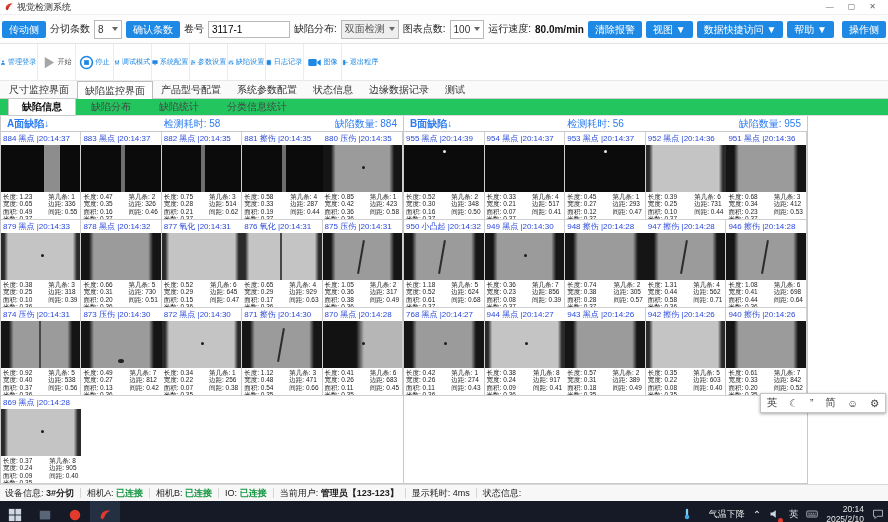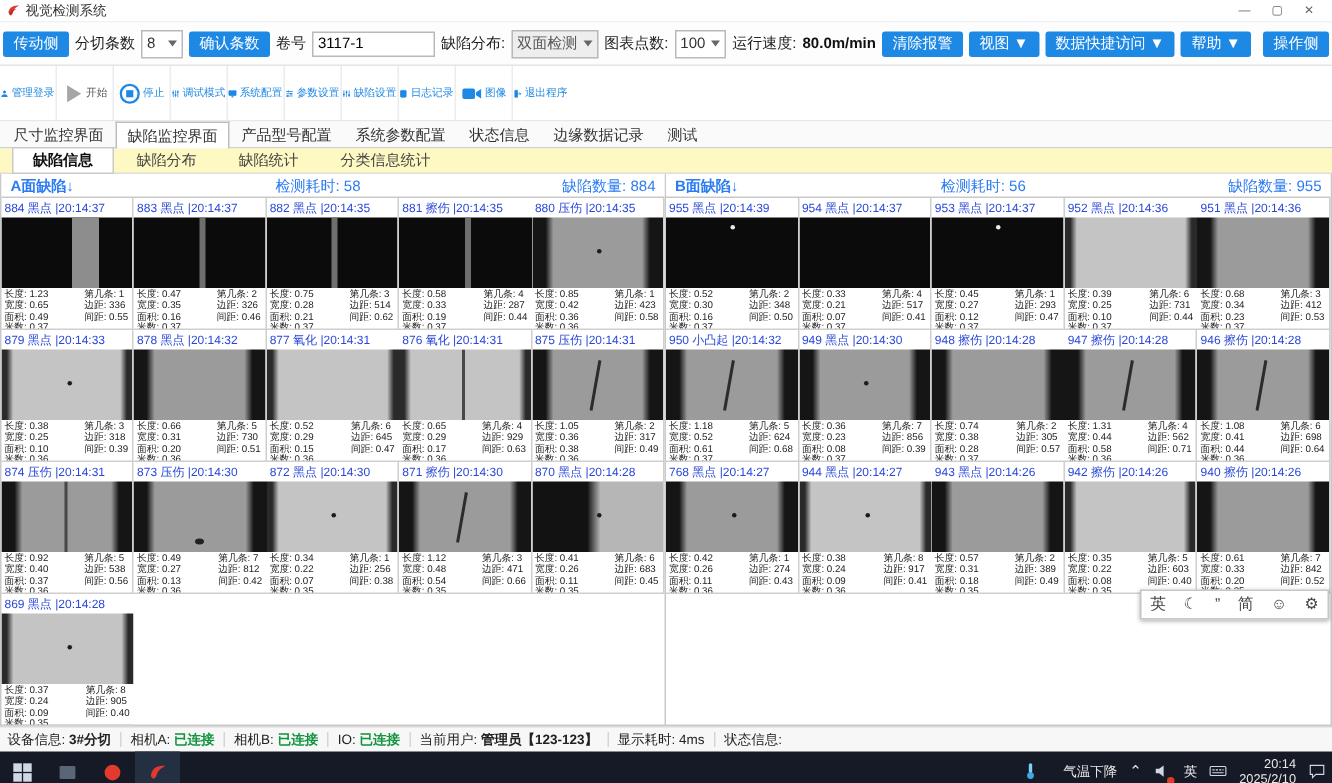--- a/index.html
+++ b/index.html
@@ -27,26 +27,26 @@
   .tool + .tool{border-left:1px solid #ececec}
   .tool .ticon{width:15px;height:15px;color:#1e88e5}
   .tool .ticon svg{width:100%;height:100%;fill:currentColor}
   .tool .tlabel{font-size:7.5px;color:#1e88e5;transform:scale(.95);white-space:nowrap}
   .tool.dis .ticon{color:#a6a6a6}
   .tool.dis .tlabel{color:#555}
   
   .maintabs{height:17px;display:flex;align-items:flex-end;background:#fafafa;border-bottom:1px solid #cfcfcf;font-size:10px;padding-left:1px}
   .mtab{padding:2px 7px 1px;color:#333;border:1px solid transparent;border-bottom:none;cursor:default}
   .mtab.active{background:#fff;border-color:#bdbdbd;position:relative;top:1px}
-  .subtabs{height:16px;display:flex;align-items:center;background:#fef9c3;border-bottom:1px solid #ddd;font-size:10px;gap:2px;padding-left:8px}
+  .subtabs{height:16px;display:flex;align-items:center;background:#22c55e;border-bottom:1px solid #ddd;font-size:10px;gap:2px;padding-left:8px}
   .stab{padding:1px 13px;color:#444;cursor:default}
   .stab.active{background:#fff;border:1px solid #c9c9c9;font-weight:bold;color:#111}
   
   .panels{display:flex;height:368px}
-  .panel{width:444px;box-sizing:border-box;border:1px solid #c9c9c9;border-top:none}
+  .panel{width:404px;box-sizing:border-box;border:1px solid #c9c9c9;border-top:none}
   .panel + .panel{border-left:none}
   .panel-head{height:15px;display:flex;align-items:center;font-size:10px;color:#2b7bf2;padding:0 6px;border-bottom:1px solid #c9c9c9;background:#fff}
   .panel-head .pt{font-weight:bold}
   .panel-head .mid{margin-left:auto;margin-right:auto}
   .panel-grid{display:grid;grid-template-columns:repeat(5,1fr)}
   .cell{height:88px;box-sizing:border-box;border-right:1px solid #cfcfcf;border-bottom:1px solid #cfcfcf;overflow:hidden}
   .cell:nth-child(4n){border-right:none}
   .cell-head{height:12px;font-size:8px;color:#2948d8;padding:1px 2px 0;white-space:nowrap;overflow:hidden}
   .thumb{height:47px;position:relative;overflow:hidden}
   .bg-dark{background:#0b0b0b}

